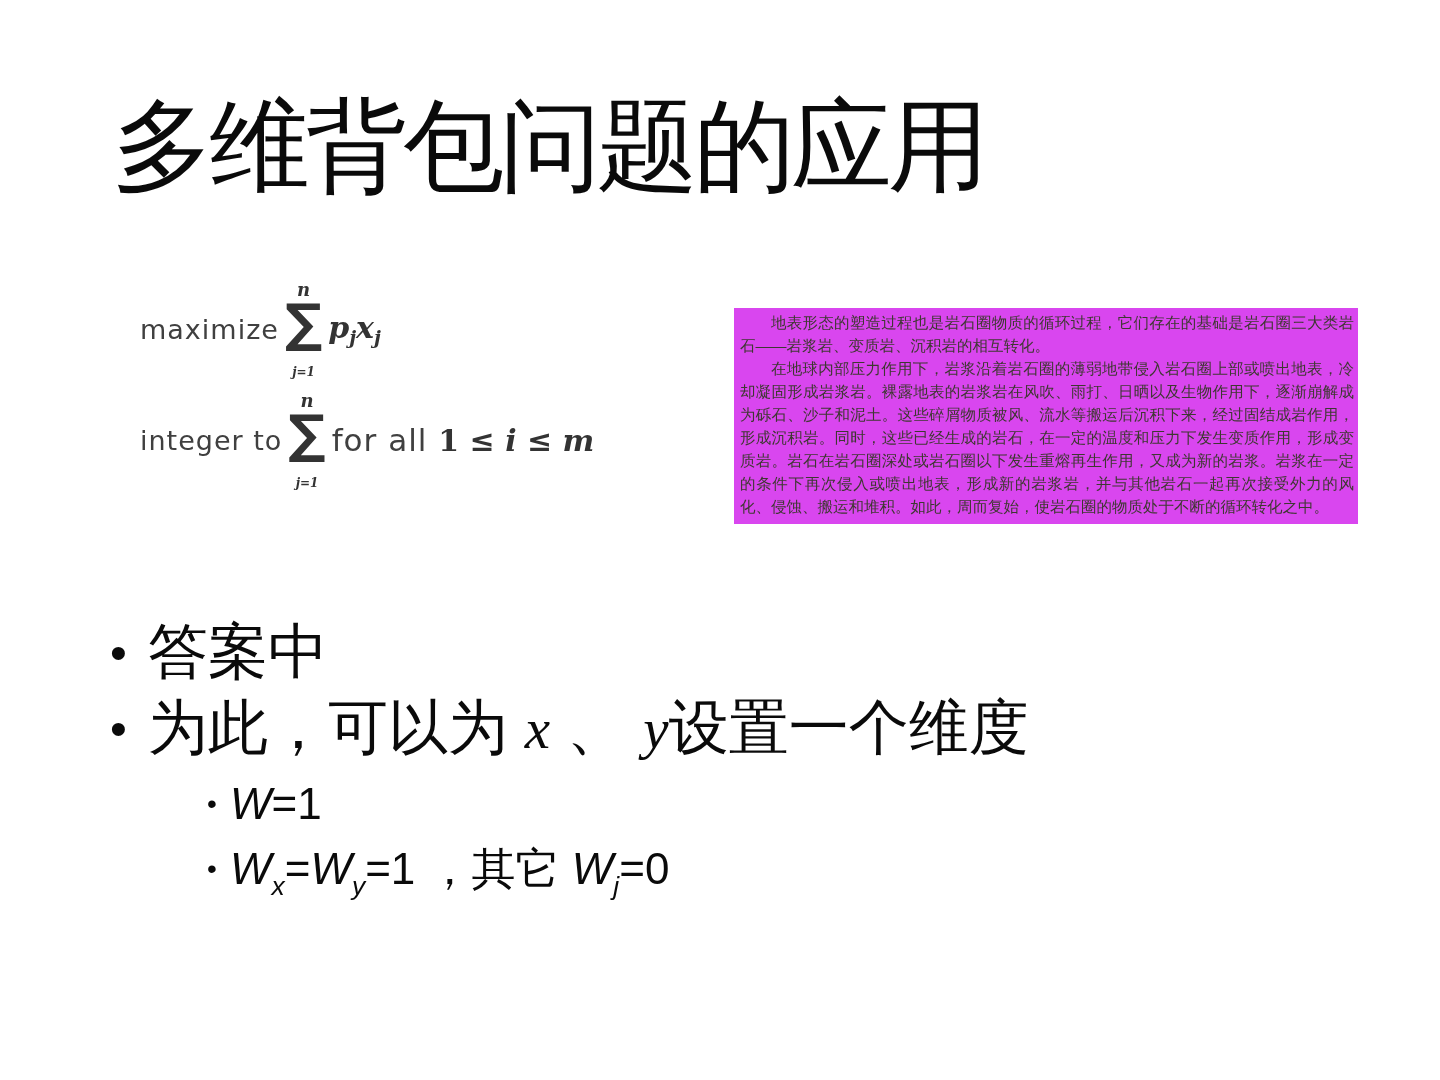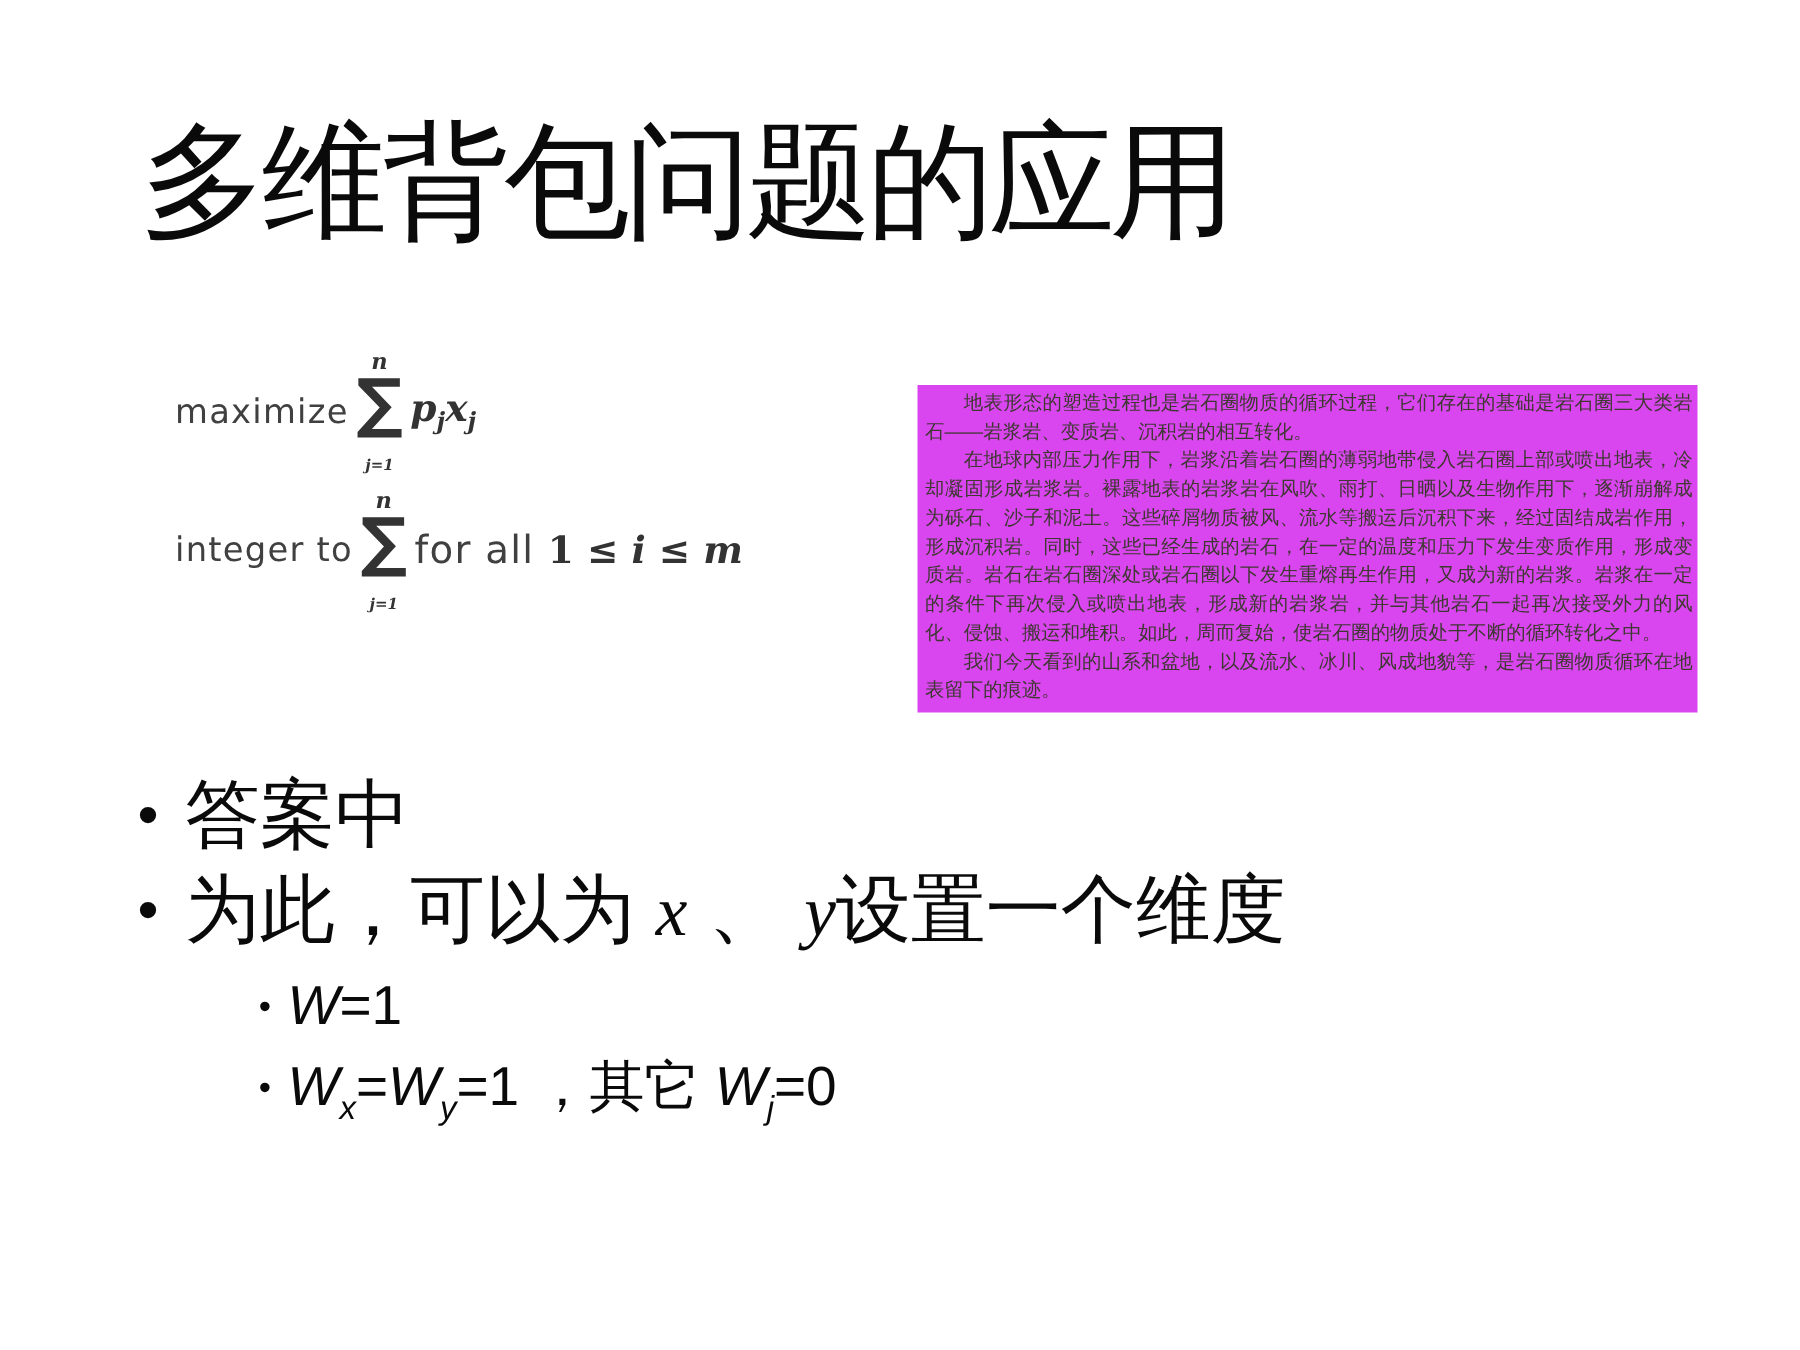--- a/index.html
+++ b/index.html
@@ -81,21 +81,20 @@
       </span>
       <span class="mlabel-sm">for all </span>
       <span class="mexpr"><span class="mn">1 ≤ </span><span class="mi">i</span><span class="mn"> ≤ </span><span class="mi">m</span></span>
     </div>
 
   </div>
 
   <div class="scan">
     <p>地表形态的塑造过程也是岩石圈物质的循环过程，它们存在的基础是岩石圈三大类岩石——岩浆岩、变质岩、沉积岩的相互转化。</p>
     <p>在地球内部压力作用下，岩浆沿着岩石圈的薄弱地带侵入岩石圈上部或喷出地表，冷却凝固形成岩浆岩。裸露地表的岩浆岩在风吹、雨打、日晒以及生物作用下，逐渐崩解成为砾石、沙子和泥土。这些碎屑物质被风、流水等搬运后沉积下来，经过固结成岩作用，形成沉积岩。同时，这些已经生成的岩石，在一定的温度和压力下发生变质作用，形成变质岩。岩石在岩石圈深处或岩石圈以下发生重熔再生作用，又成为新的岩浆。岩浆在一定的条件下再次侵入或喷出地表，形成新的岩浆岩，并与其他岩石一起再次接受外力的风化、侵蚀、搬运和堆积。如此，周而复始，使岩石圈的物质处于不断的循环转化之中。</p>
-    <p>我们今天看到的山系和盆地，以及流水、冰川、风成地貌等，是岩石圈物质循环在地表留下的痕迹。</p>
   </div>
 
   <div class="bullets">
 
     <div class="b-lvl1 b1">
       <span class="dot">•</span>
       <div class="line"><span>答案中</span></div>
     </div>
 
     <div class="b-lvl1 b2">

